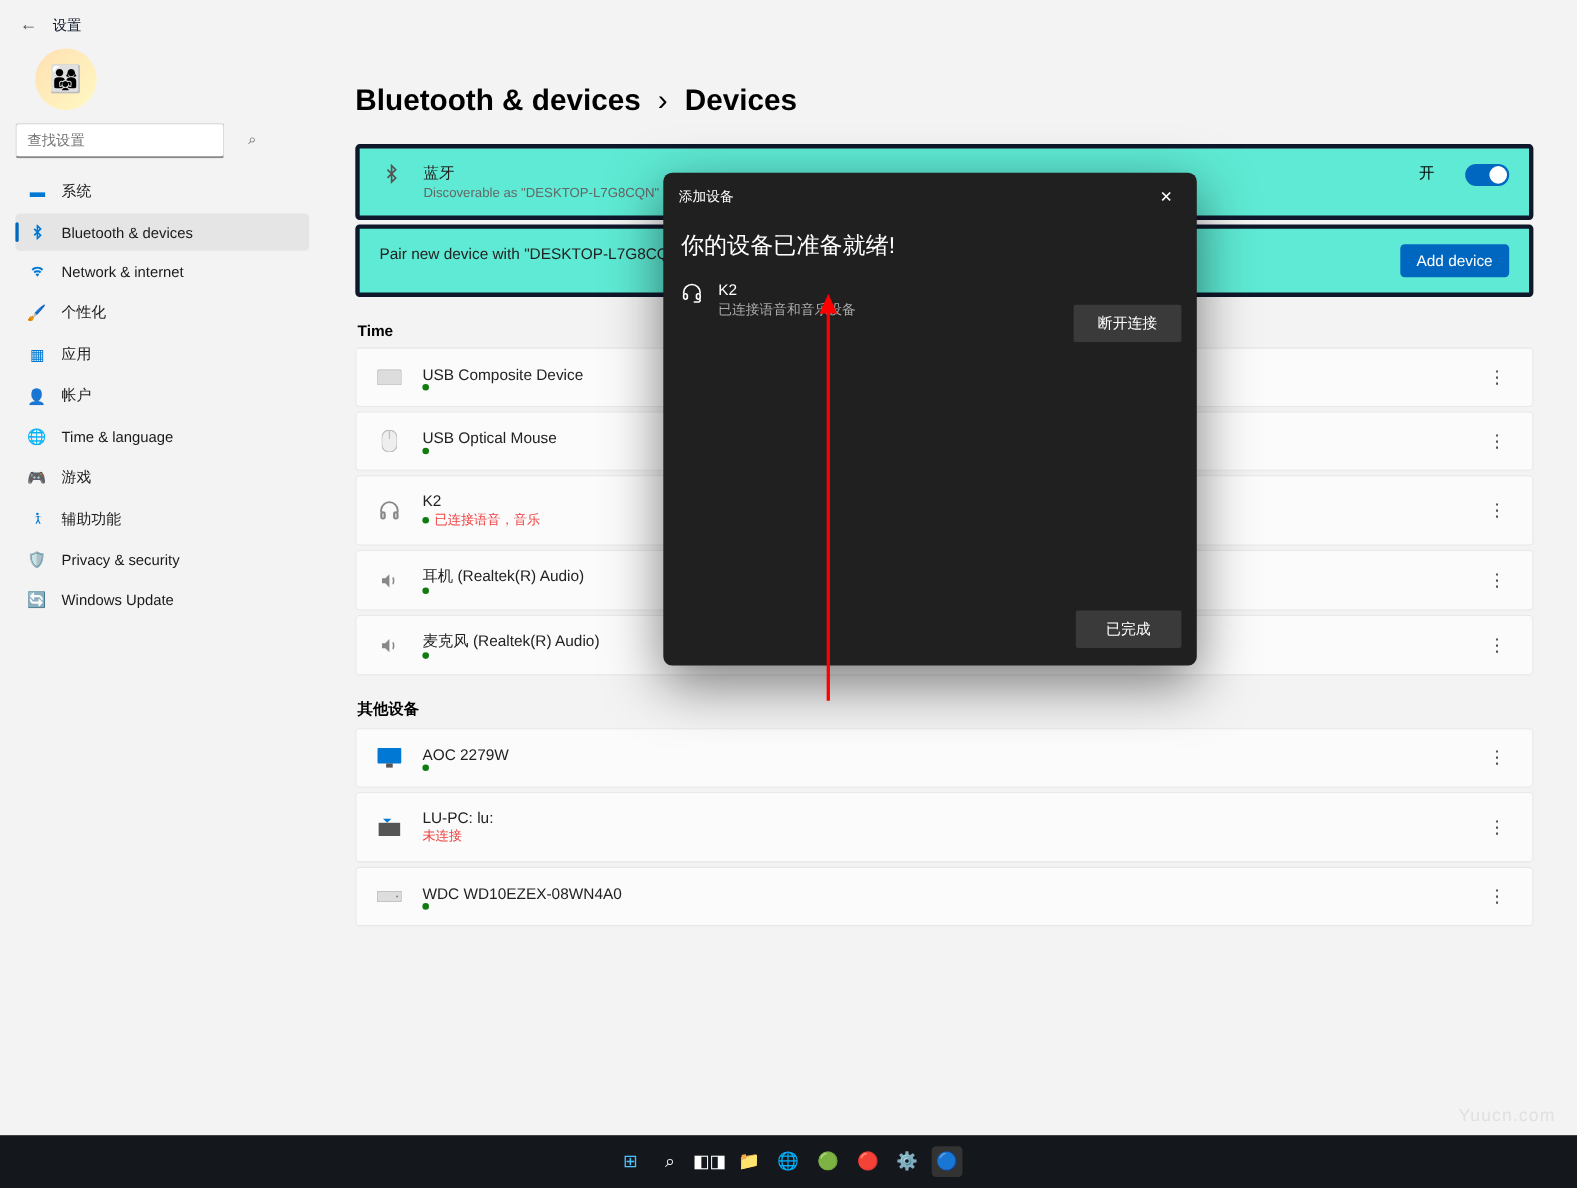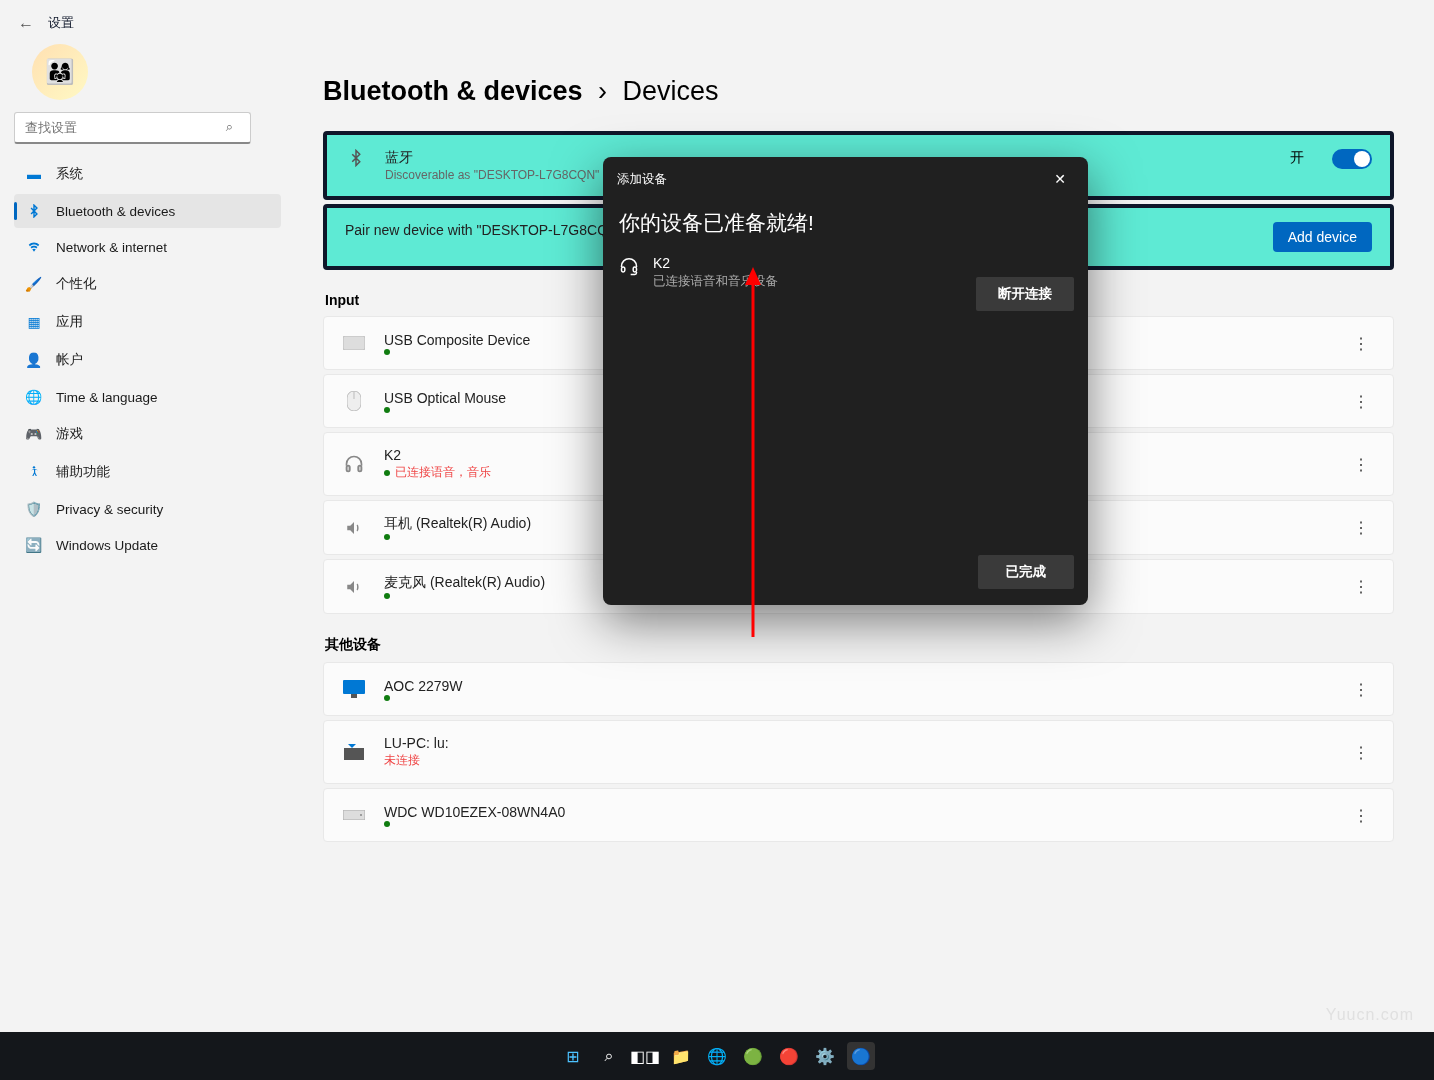--- a/index.html
+++ b/index.html
@@ -7,32 +7,32 @@
 
 .header { display: flex; align-items: center; padding: 14px 18px 6px; gap: 14px; }
 .back-btn { font-size: 16px; color: #555; cursor: pointer; }
 .header-title { font-size: 13px; color: #0f172a; }
 
 .avatar { width: 56px; height: 56px; border-radius: 50%; background: linear-gradient(135deg,#ffe0b2,#fff9c4); margin: 6px 0 12px 18px; display:flex;align-items:center;justify-content:center;font-size:24px;}
 
 .layout { display: flex; height: calc(100% - 50px); }
 .sidebar { width: 295px; padding: 0 14px 0 14px; }
 .search-box { position: relative; margin-bottom: 12px; }
-.search-box input { width: 237px; height: 32px; padding: 0 30px 0 10px; border: 1px solid #ccc; border-bottom:2px solid #888; background: #fff; font-size: 13px; outline: none; border-radius:3px;}
+.search-box input { width: 190px; height: 32px; padding: 0 30px 0 10px; border: 1px solid #ccc; border-bottom:2px solid #888; background: #fff; font-size: 13px; outline: none; border-radius:3px;}
 .search-box .sicon { position: absolute; right: 48px; top: 7px; font-size: 13px; color: #666; }
 
 .nav-item { display: flex; align-items: center; gap: 14px; padding: 9px 12px; border-radius: 4px; font-size: 13.5px; color: #1a1a1a; cursor: pointer; margin-bottom: 2px; }
 .nav-item.active { background: #e5e5e5; position:relative;}
 .nav-item.active::before{content:"";position:absolute;left:0;top:8px;bottom:8px;width:3px;background:#0067c0;border-radius:3px;}
 .nav-icon { width: 16px; height: 16px; display: flex; align-items: center; justify-content: center; font-size: 14px; }
 
 .main { flex: 1; padding: 10px 40px 0 28px; overflow-y: auto; }
 .breadcrumb { font-size: 27px; font-weight: 600; margin: 28px 0 24px 0; }
 .breadcrumb .sep { margin: 0 8px; font-weight: 400; }
-.breadcrumb .last { font-weight: 400; }
+.breadcrumb .last { font-weight: 700; }
 
 .card { background: #5eead4; border: 4px solid #0f172a; border-radius: 4px; padding: 14px 18px; margin-bottom: 4px; display: flex; gap: 18px; }
 .card-icon { width: 22px; display: flex; justify-content: center; color: #555; }
 .card-body { flex: 1; }
 .card-title { font-size: 14px; color: #222; }
 .card-sub { font-size: 12px; color: #666; margin-top: 1px; }
 .toggle-label { font-size: 14px; margin-right: 10px; }
 .toggle { width: 40px; height: 20px; background: #0067c0; border-radius: 20px; position: relative; }
 .toggle::after { content: ""; position: absolute; right: 2px; top: 2px; width: 16px; height: 16px; background: #fff; border-radius: 50%; }
 .add-btn { background: #0067c0; color: #fff; border: none; padding: 7px 15px; border-radius: 4px; font-size: 14px; cursor: pointer; }
@@ -46,21 +46,21 @@
 .more-btn { margin-left: auto; color: #444; font-size: 16px; cursor: pointer;padding:0 6px;}
 
 .dialog-overlay { position: absolute; left: 603px; top: 157px; width: 485px; height: 448px; background: #202020; border-radius: 8px; box-shadow: 0 16px 50px rgba(0,0,0,0.5); color: #fff; z-index: 100; }
 .dialog-header { display: flex; justify-content: space-between; align-items: center; padding: 10px 14px; font-size: 12.5px; }
 .dialog-close { cursor: pointer; font-size: 14px; padding: 4px 8px; }
 .dialog-title { font-size: 21px; font-weight: 400; padding: 8px 16px 18px; }
 .dialog-device { display: flex; align-items: flex-start; gap: 14px; padding: 0 16px; }
 .dialog-device-icon { font-size: 18px; margin-top: 2px; }
 .dialog-device-name { font-size: 14px; }
 .dialog-device-sub { font-size: 12.5px; color: #aaa; margin-top: 2px; }
-.dialog-btn { background: #3a3a3a; color: #fff; border: none; padding: 8px 22px; font-size: 13.5px; cursor: pointer; border-radius: 2px; font-weight: bold; }
+.dialog-btn { background: #3a3a3a; color: #fff; border: none; padding: 8px 22px; font-size: 13.5px; cursor: pointer; border-radius: 2px; }
 .dialog-disconnect { position: absolute; right: 14px; top: 120px; }
 .dialog-done { position: absolute; right: 14px; bottom: 16px; padding:8px 28px;}
 .arrow-svg { position: absolute; left: 130px; top: 110px; z-index: 101; pointer-events: none; }
 
 .taskbar { position: absolute; bottom: 0; left: 0; right: 0; height: 48px; background: #14171b; display: flex; align-items: center; justify-content: center; gap: 8px; }
 .tb-icon { width: 28px; height: 28px; border-radius: 4px; display: flex; align-items: center; justify-content: center; font-size: 16px; cursor: pointer; }
 .watermark { position: absolute; right: 20px; bottom: 56px; font-size: 16px; color: #e0e0e0; font-weight: 300; letter-spacing: 1px; z-index: 200;}
 </style>
 </head>
 <body>
@@ -157,21 +157,21 @@
       <div class="toggle"></div>
     </div>
 
     <div class="card">
       <div class="card-body">
         <div class="card-title">Pair new device with "DESKTOP-L7G8CQN"</div>
       </div>
       <button class="add-btn">Add device</button>
     </div>
 
-    <div class="section-title">Input</div>
+    <div class="section-title">Time</div>
     <div class="device-card">
       <span class="device-icon">
           <svg width="22" height="14" viewBox="0 0 22 14">
             <rect x="0" y="0" width="22" height="14" rx="2" fill="#ddd" stroke="#bbb"></rect>
           </svg>
         </span>
       <div>
         <div class="device-title">USB Composite Device</div>
         <div class="device-status">
             <span class="dot"></span>

